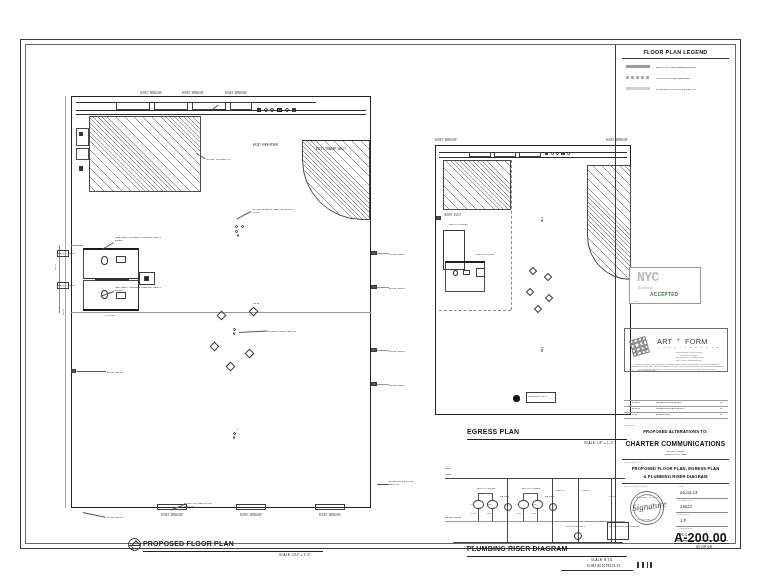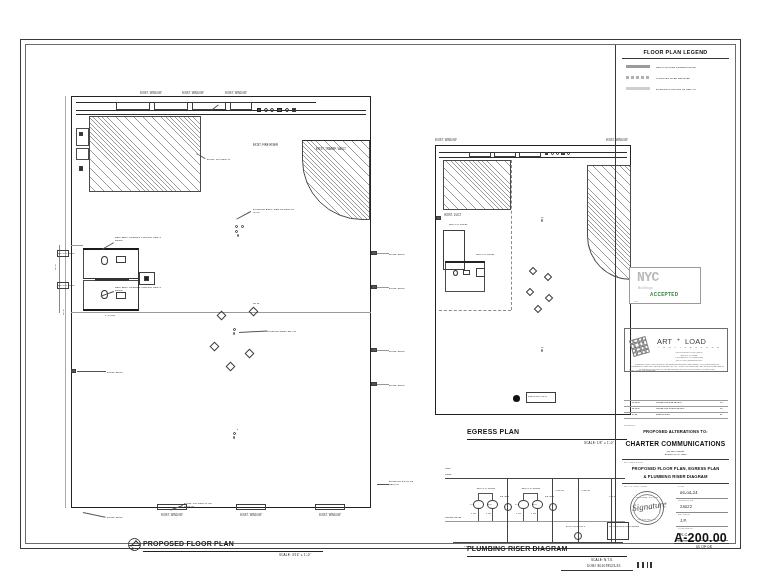--- a/index.html
+++ b/index.html
@@ -426,21 +426,21 @@
           <i></i>
           <i></i>
           <i></i>
           <i></i>
           <i></i>
           <i></i>
           <i></i>
       </div>
       <div class="af-name" style="left:32px;top:8px;">ART</div>
       <div class="af-name" style="left:52px;top:7px;font-size:5px;">+</div>
-      <div class="af-name" style="left:60px;top:8px;">LOAD</div>
+      <div class="af-name" style="left:60px;top:8px;">FORM</div>
       <div class="af-sub" style="left:33px;top:17px;">A R C H I T E C T U R E</div>
       <div class="af-addr" style="left:28px;top:22px;width:72px;white-space:pre-line;">150 Greenpoint Avenue, Suite 2
 Brooklyn, NY 11222
 T: 718.383.6161   F: 718.383.6162
 EMAIL: info@artformarch.com</div>
       <div class="af-disc" style="left:4px;top:34px;width:96px;">THESE DRAWINGS AND THE IDEAS AND DESIGNS INCORPORATED HEREIN, AS AN INSTRUMENT OF PROFESSIONAL SERVICE, ARE THE PROPERTY OF ART + FORM ARCHITECTURE AND ARE NOT TO BE USED IN WHOLE OR IN PART FOR ANY OTHER PROJECT WITHOUT THE WRITTEN AUTHORIZATION.</div>
       <div class="af-disc" style="left:4px;top:40px;width:50px;text-align:left;">© ART + FORM ARCHITECTURE</div>
     </div>
 
     <div>

